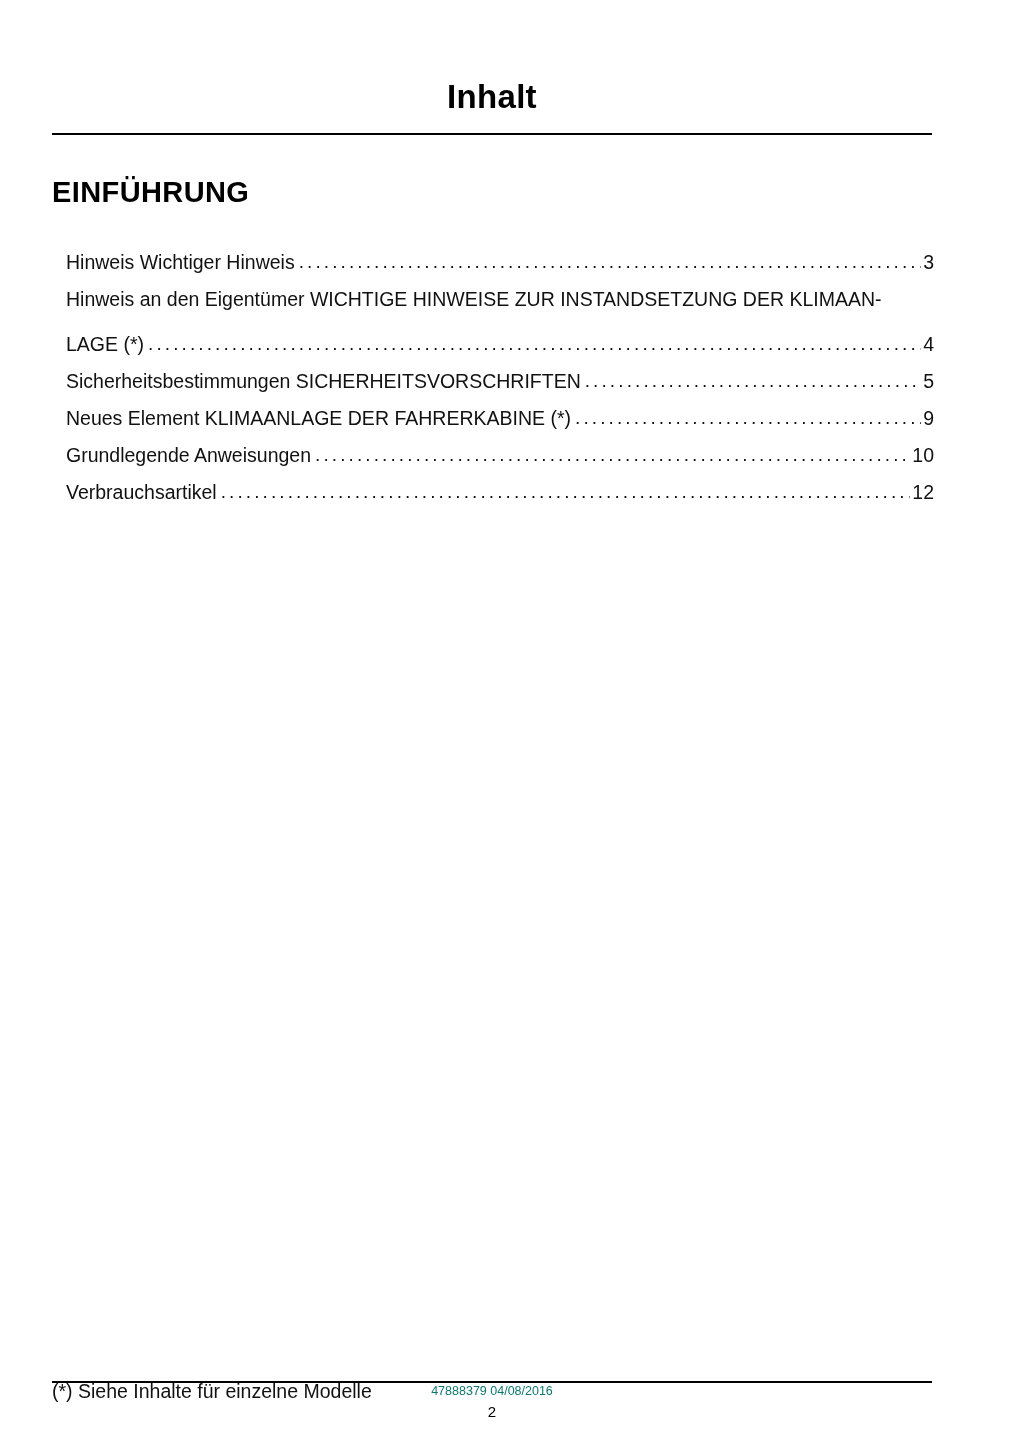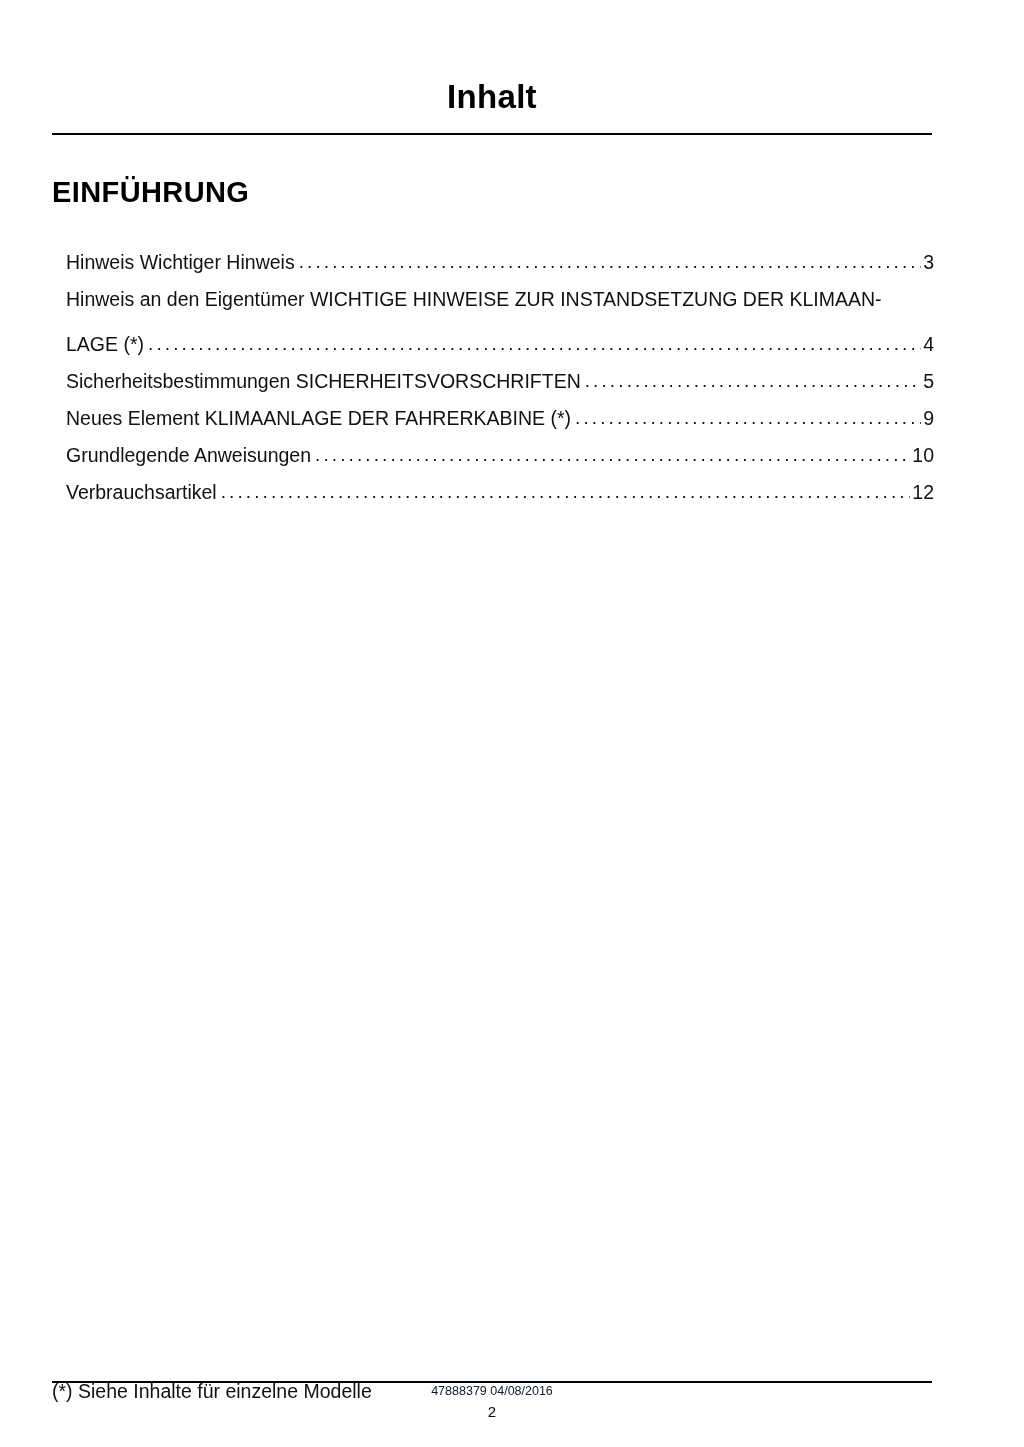--- a/index.html
+++ b/index.html
@@ -122,21 +122,21 @@
     height: 2px;
     background: #000000;
   }
   .footer-code {
     position: absolute;
     left: 52px;
     top: 1384px;
     width: 880px;
     text-align: center;
     font-size: 12.5px;
-    color: #0f172a;
+    color: #0f766e;
   }
   .footer-pagenum {
     position: absolute;
     left: 52px;
     top: 1403px;
     width: 880px;
     text-align: center;
     font-size: 15px;
     color: #000000;
   }

